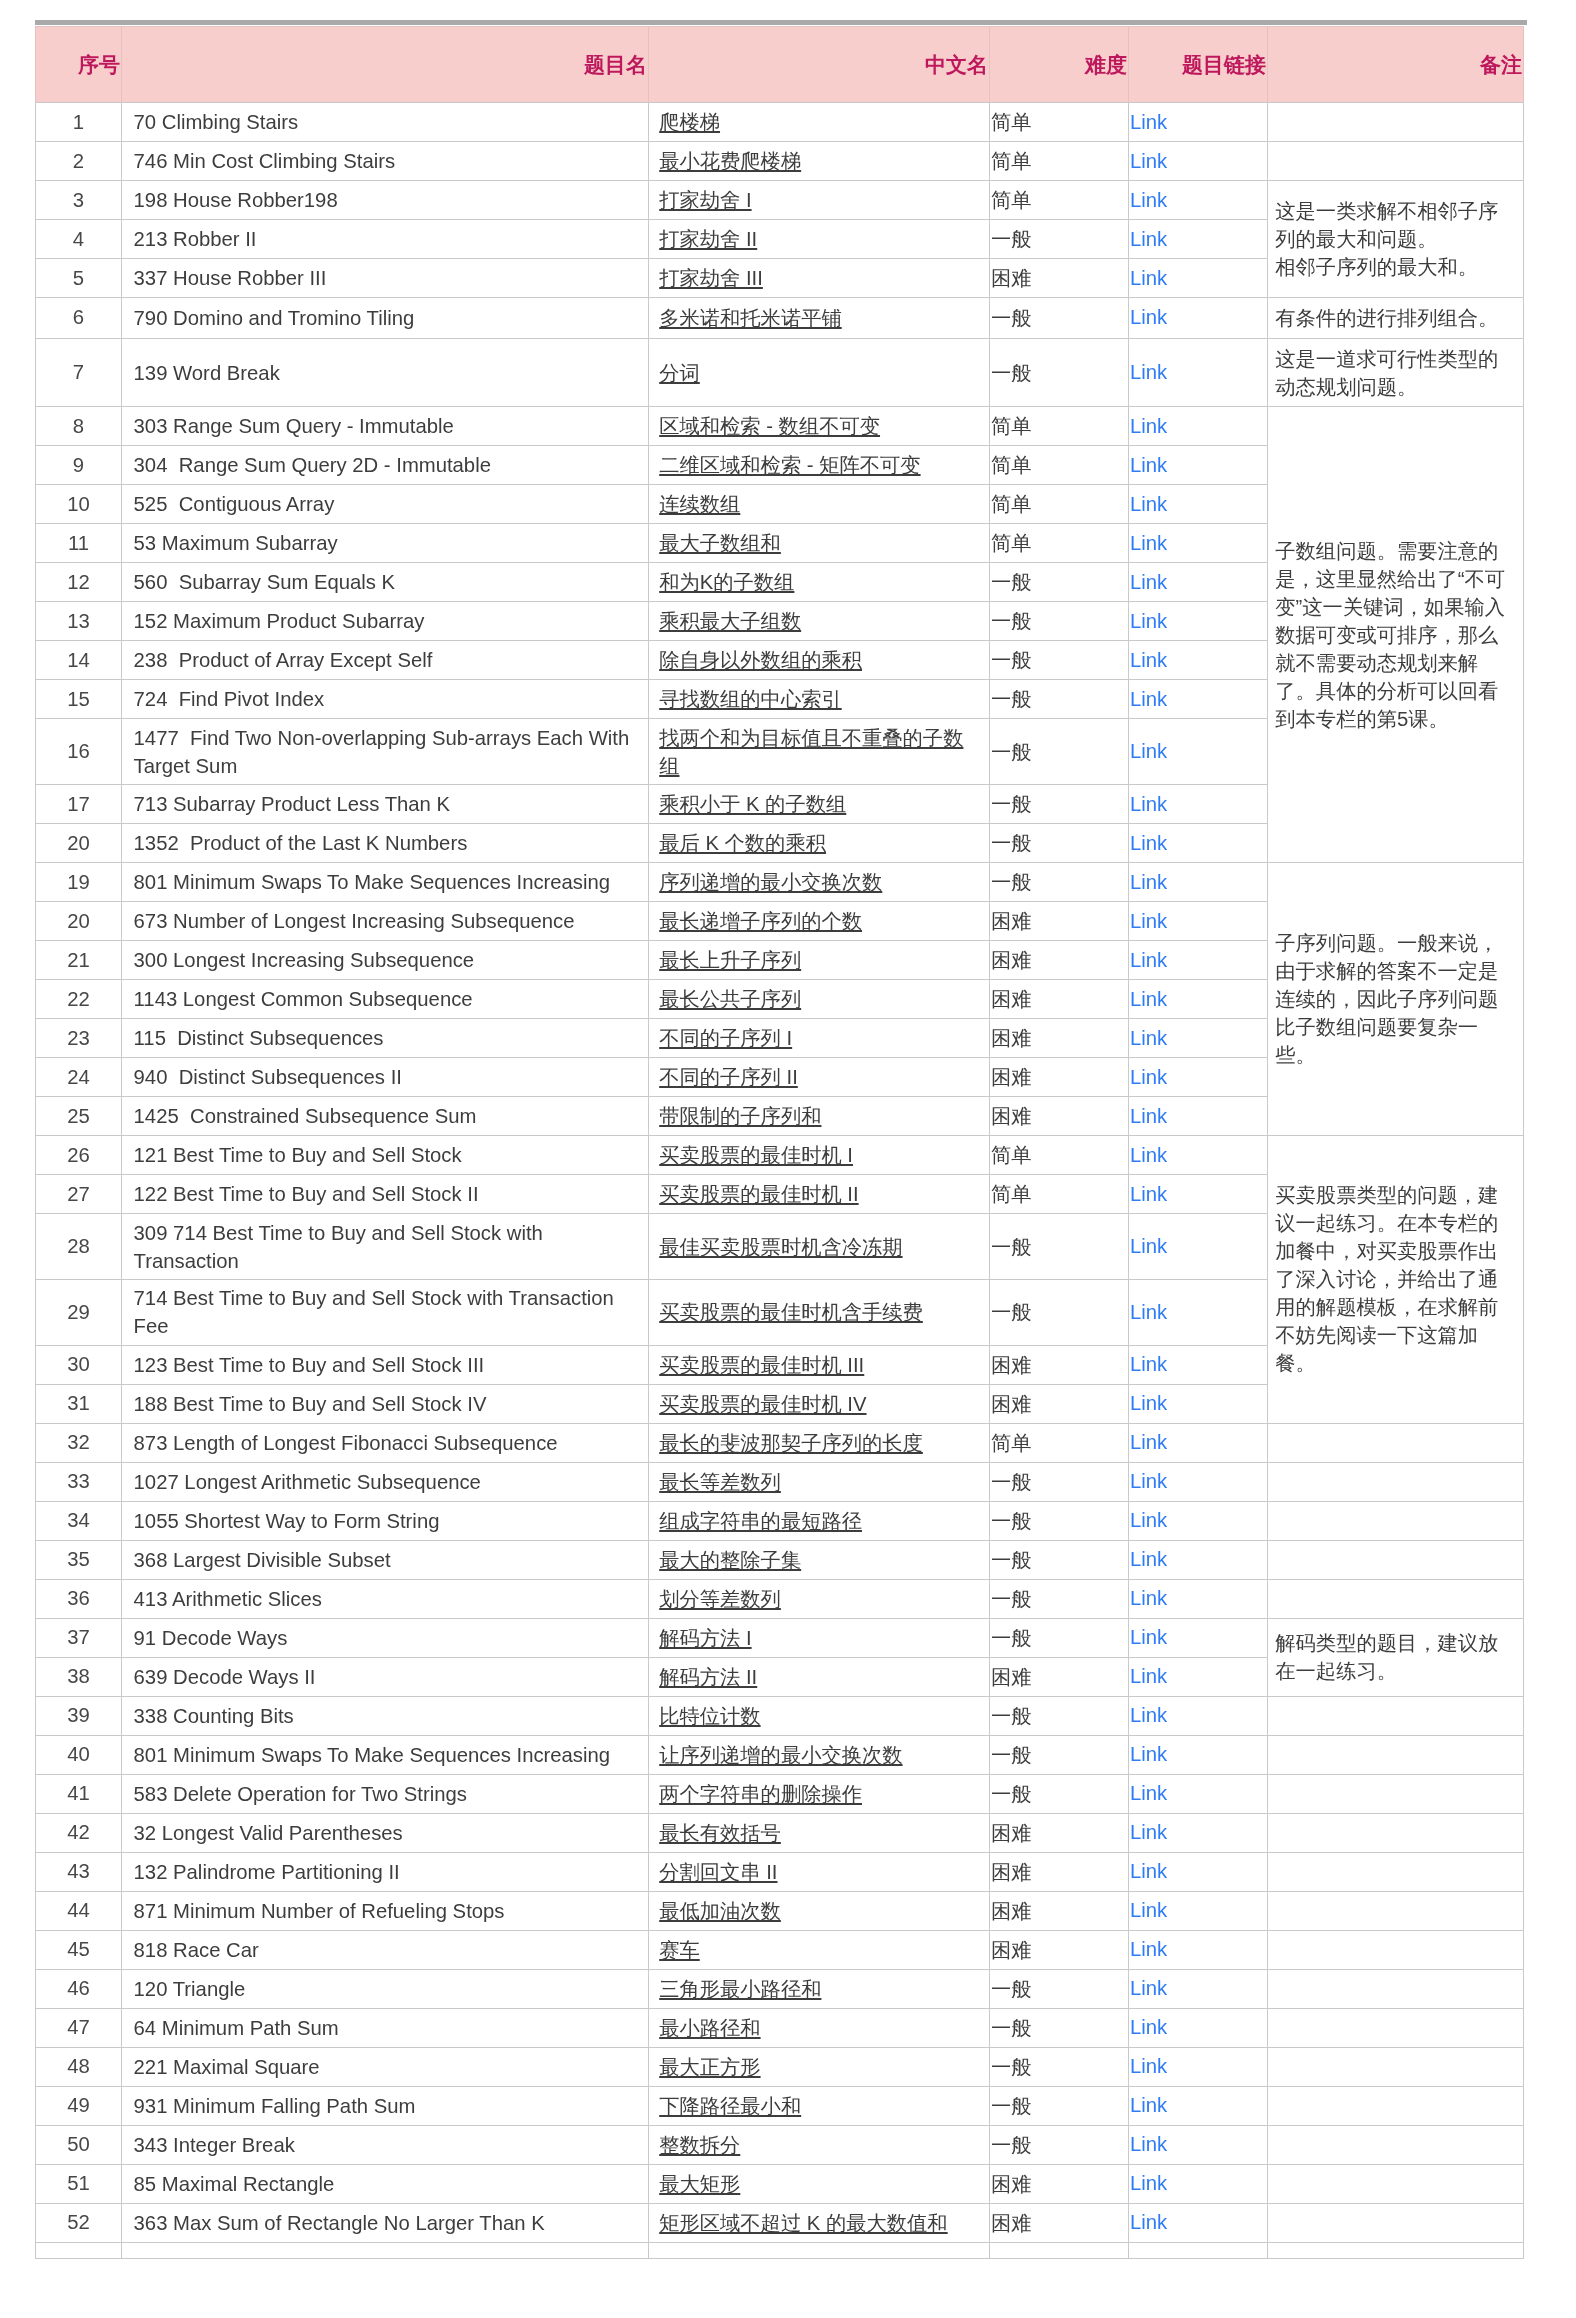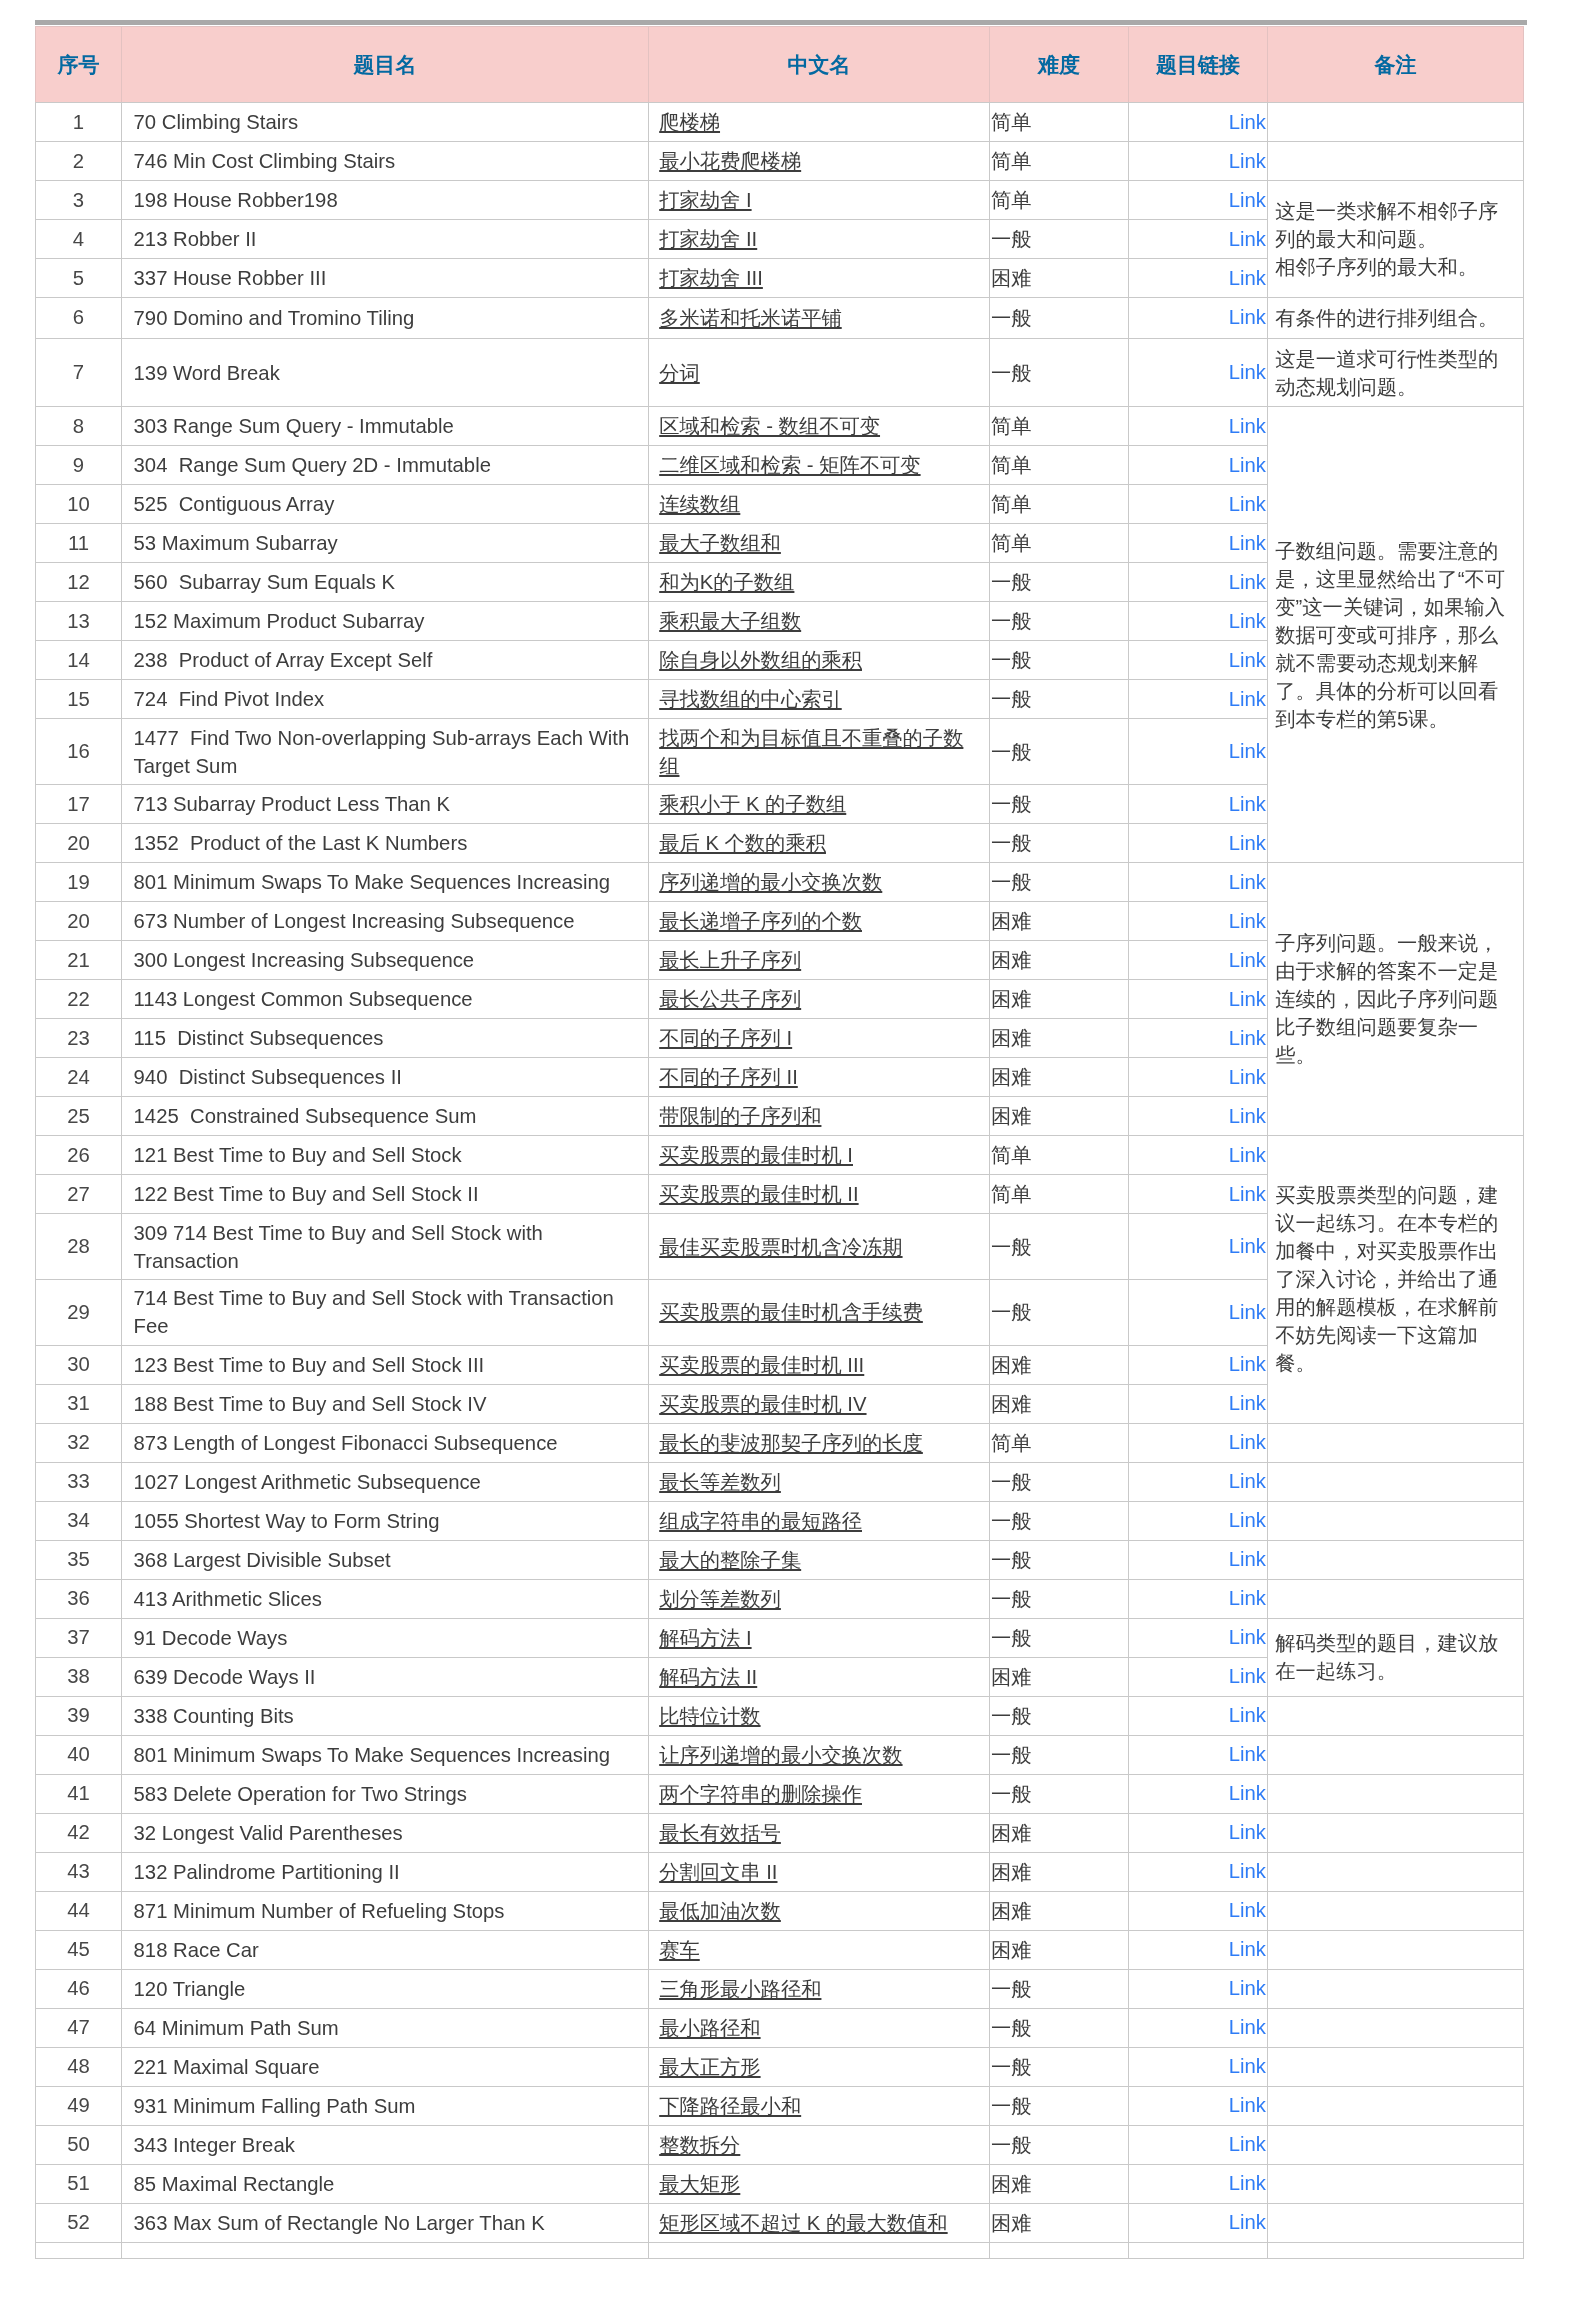--- a/index.html
+++ b/index.html
@@ -10,30 +10,30 @@
     -webkit-font-smoothing:antialiased;
   }
   .wrap{margin:20.3px 0 0 35px;width:1492px;}
   .topbar{height:4.4px;background:var(--top_bar,#a9a9a9);margin-bottom:1.5px;}
   table{border-collapse:collapse;table-layout:fixed;width:1489px;}
   th,td{border:1.5px solid var(--border,#c9c9c9);vertical-align:middle;overflow:hidden;}
   thead th{
     background:var(--header_bg,#f8cecc);
     border-color:var(--header_border,#e0bfbe);
     border-bottom-color:var(--border,#c9c9c9);
-    height:73px;font-weight:bold;font-size:21px;color:#0369a1;
-    text-align:center;
+    height:73px;font-weight:bold;font-size:21px;color:#be185d;
+    text-align:right;
   }
   tbody tr{height:39px;}
   tr.partial{height:16px;}
   td.c-num{text-align:center;color:#474747;}
   td.c-title{padding:4.4px 8.7px 4.4px 11.6px;line-height:28px;white-space:pre-wrap;}
   td.c-cn{padding:4.4px 7.3px 4.4px 10.2px;line-height:28px;text-decoration:underline;}
   td.c-diff{}
-  td.c-link{text-align:right;color:var(--link,#2e7cf6);cursor:pointer;}
+  td.c-link{text-align:left;color:var(--link,#2e7cf6);cursor:pointer;}
   td.c-note{padding:5.8px 7.3px;line-height:28px;white-space:pre-wrap;text-align:left;}
 </style>
 </head>
 <body>
 
 <div class="wrap">
   <div class="topbar"></div>
   <table>
     <colgroup>
       <col style="width:86px">

